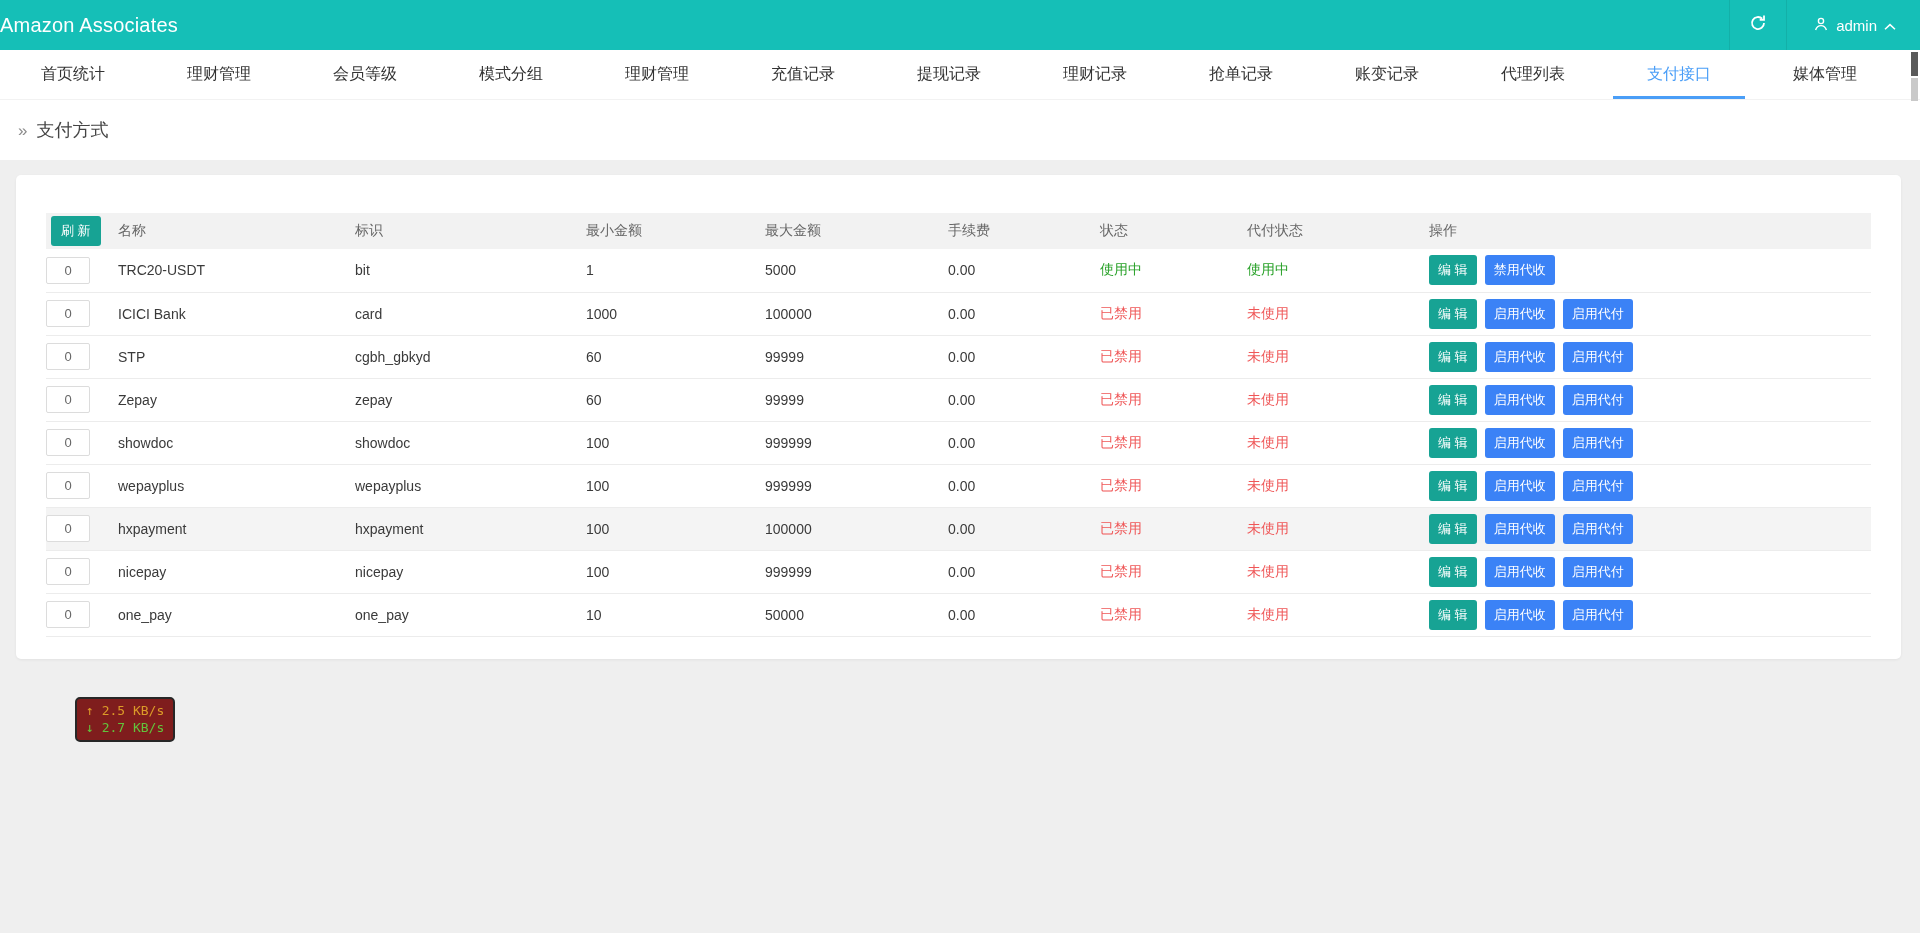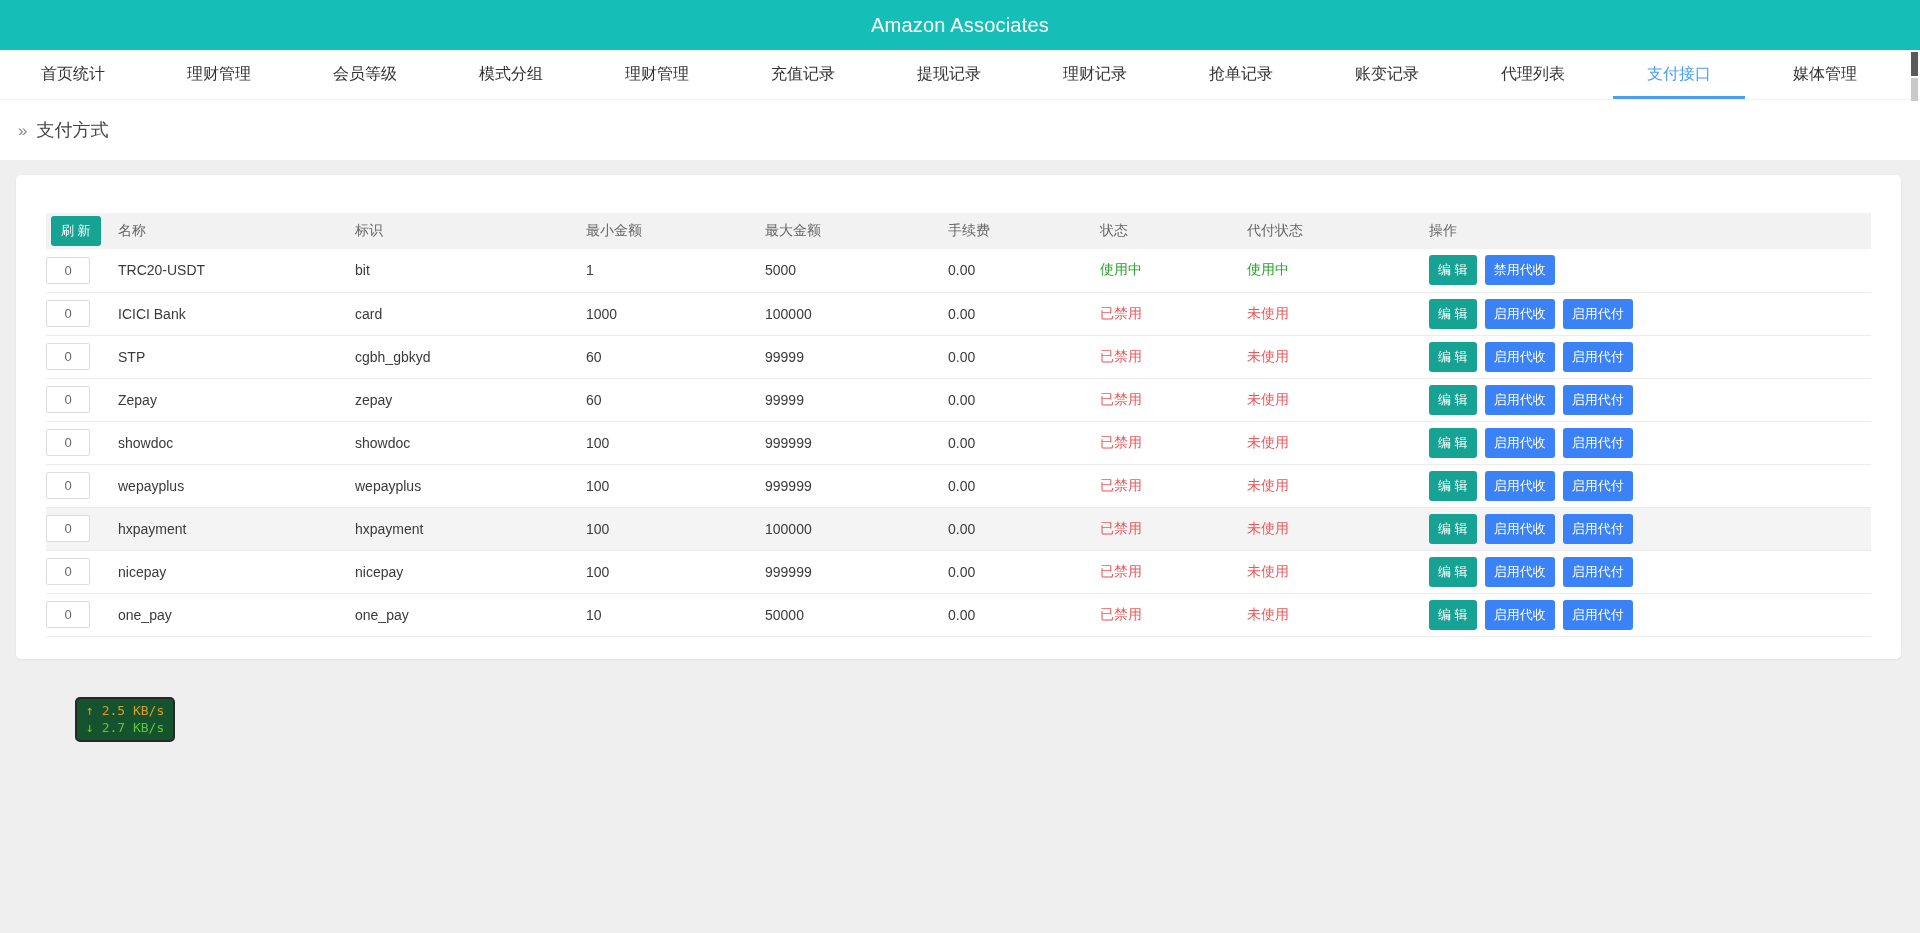--- a/index.html
+++ b/index.html
@@ -5,21 +5,21 @@
   * { box-sizing: border-box; margin: 0; padding: 0; }
   html, body { width: 1920px; height: 933px; }
   body {
     background: #efefef;
     font-family: "Liberation Sans", "DejaVu Sans", sans-serif;
     position: relative;
     overflow: hidden;
   }
   
   .topbar { height: 50px; background: #15bfb7; position: relative; display: flex; align-items: center; }
-  .topbar-title { position: absolute; left: 0; right: 0; text-align: center; color: #fff; font-size: 20px; letter-spacing: .2px; }
+  .topbar-title { position: absolute; left: 0; right: 0; color: #fff; font-size: 20px; letter-spacing: .2px; }
   .topbar-right { margin-left: auto; display: flex; align-items: stretch; height: 100%; z-index: 2; }
   .tb-refresh { width: 58px; display: flex; align-items: center; justify-content: center;
     border-left: 1px solid rgba(0,0,0,.08); border-right: 1px solid rgba(0,0,0,.08); cursor: pointer; }
   .user-area { display: flex; align-items: center; gap: 7px; padding: 0 24px 0 26px; color: #fff; font-size: 15px; cursor: pointer; }
   
   .nav { background: #fff; height: 50px; display: flex; align-items: stretch; border-bottom: 1px solid #f2f2f2; }
   .tab { display: flex; align-items: center; padding: 0 41px; font-size: 16px; color: #333; cursor: pointer; position: relative; white-space: nowrap; }
   .tab.active { color: #4a9ef7; }
   .tab.active::after { content: ""; position: absolute; left: 7px; right: 7px; bottom: 0; height: 3px; background: #4a9ef7; }
   
@@ -40,35 +40,59 @@
     font-size: 13px; padding: 6px 10px; cursor: pointer; }
   .sort-input { width: 44px; height: 27px; border: 1px solid #dcdcdc; border-radius: 2px;
     text-align: center; color: #666; font-size: 13px; background: #fff; }
   .st-green { color: #28a128; }
   .st-red { color: #ef5657; }
   .op-btn { display: inline-block; border: none; border-radius: 3px; color: #fff;
     font-size: 13px; padding: 6px 9px; margin-right: 8px; cursor: pointer; white-space: nowrap; }
   .op-teal { background: #17a394; }
   .op-yellow { background: #3b82f6; }
   
-  .net { position: absolute; left: 75px; top: 697px; background: #14532d; border: 2px solid #272727;
+  .net { position: absolute; left: 75px; top: 697px; background: #7f1d1d; border: 2px solid #272727;
     border-radius: 5px; padding: 3px 9px 4px 9px; font-family: "DejaVu Sans Mono", monospace;
     font-size: 13px; line-height: 17px; }
   .net-up { color: #dc9b28; }
   .net-down { color: #62c33c; }
   
   .sb { position: absolute; right: 2px; width: 7px; }
   .sb-dark { top: 52px; height: 24px; background: #5a5a5a; }
   .sb-light { top: 78px; height: 23px; background: #c9c9c9; }
 </style>
 </head>
 <body>
 
 <header class="topbar">
   <div class="topbar-title">Amazon Associates</div>
+  <div class="topbar-right">
+    <div class="tb-refresh">
+      <span>
+        <svg width="18" height="18" viewBox="0 0 18 18">
+          <path d="M15 9a6 6 0 1 1-1.76-4.24" fill="none" stroke="#fff" stroke-width="1.8"></path>
+          <polyline points="15,1.5 15,5.8 10.7,5.8" fill="none" stroke="#fff" stroke-width="1.8"></polyline>
+        </svg>
+      </span>
+    </div>
+    <div class="user-area">
+      <span>
+        <svg width="16" height="16" viewBox="0 0 16 16">
+          <circle cx="8" cy="5" r="2.6" fill="none" stroke="#fff" stroke-width="1.4"></circle>
+          <path d="M2.6 14c1-3.2 3-4.4 5.4-4.4s4.4 1.2 5.4 4.4" fill="none" stroke="#fff" stroke-width="1.4"></path>
+        </svg>
+      </span>
+      <span>admin</span>
+      <span>
+        <svg width="12" height="8" viewBox="0 0 12 8">
+          <polyline points="1,6.3 6,1.6 11,6.3" fill="none" stroke="#fff" stroke-width="1.5"></polyline>
+        </svg>
+      </span>
+    </div>
+  </div>
 </header>
 
 <nav class="nav">
     <div class="tab">首页统计</div>
     <div class="tab">理财管理</div>
     <div class="tab">会员等级</div>
     <div class="tab">模式分组</div>
     <div class="tab">理财管理</div>
     <div class="tab">充值记录</div>
     <div class="tab">提现记录</div>

